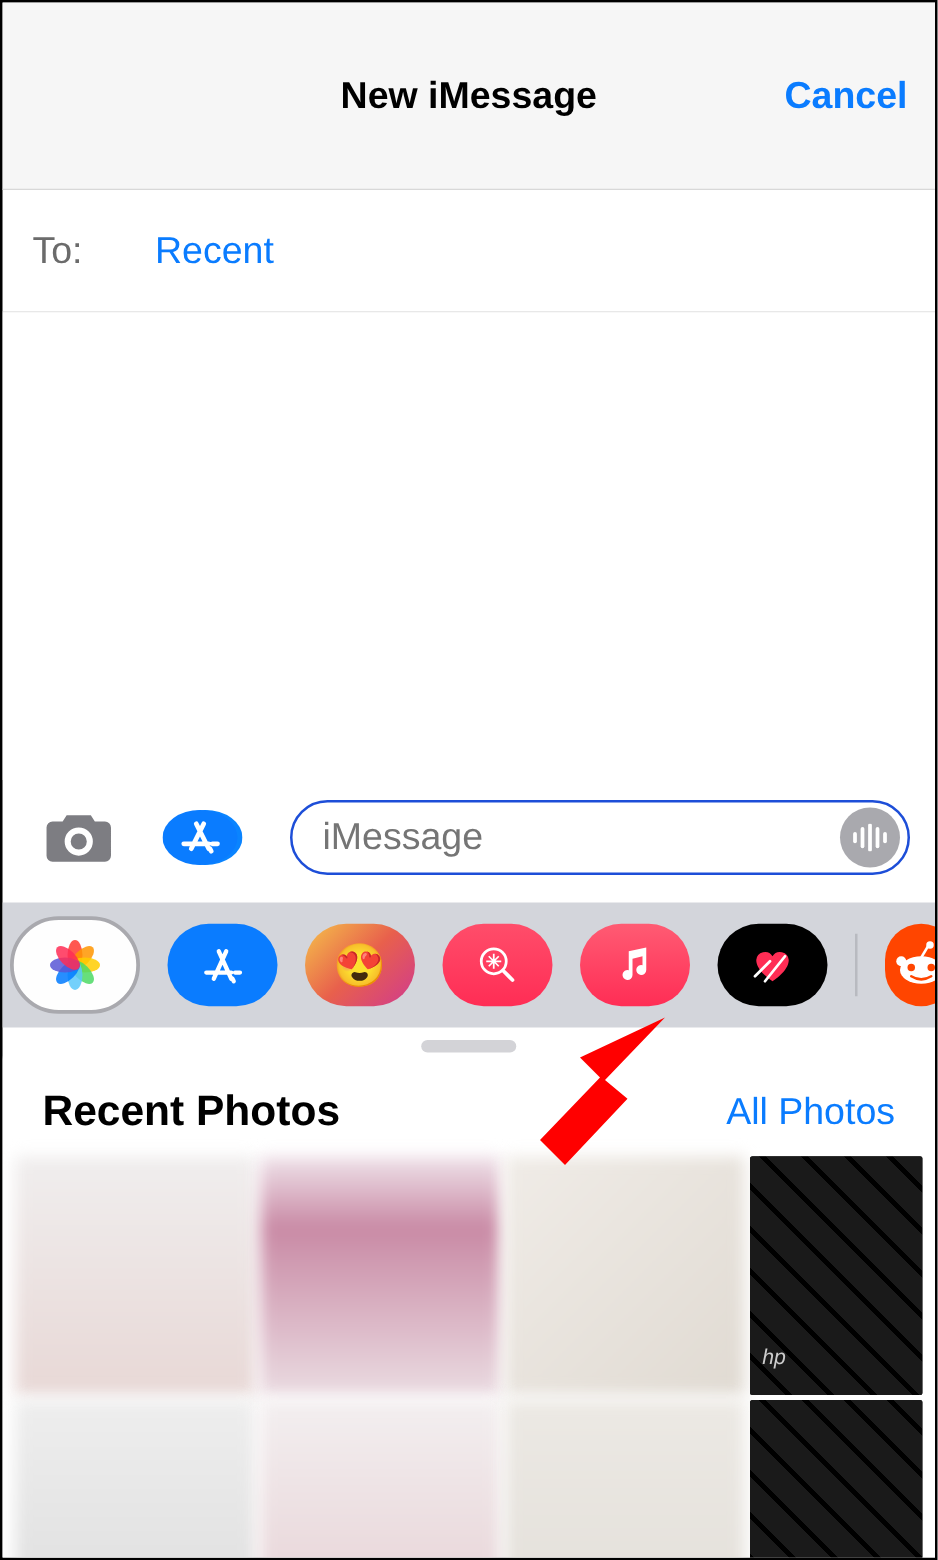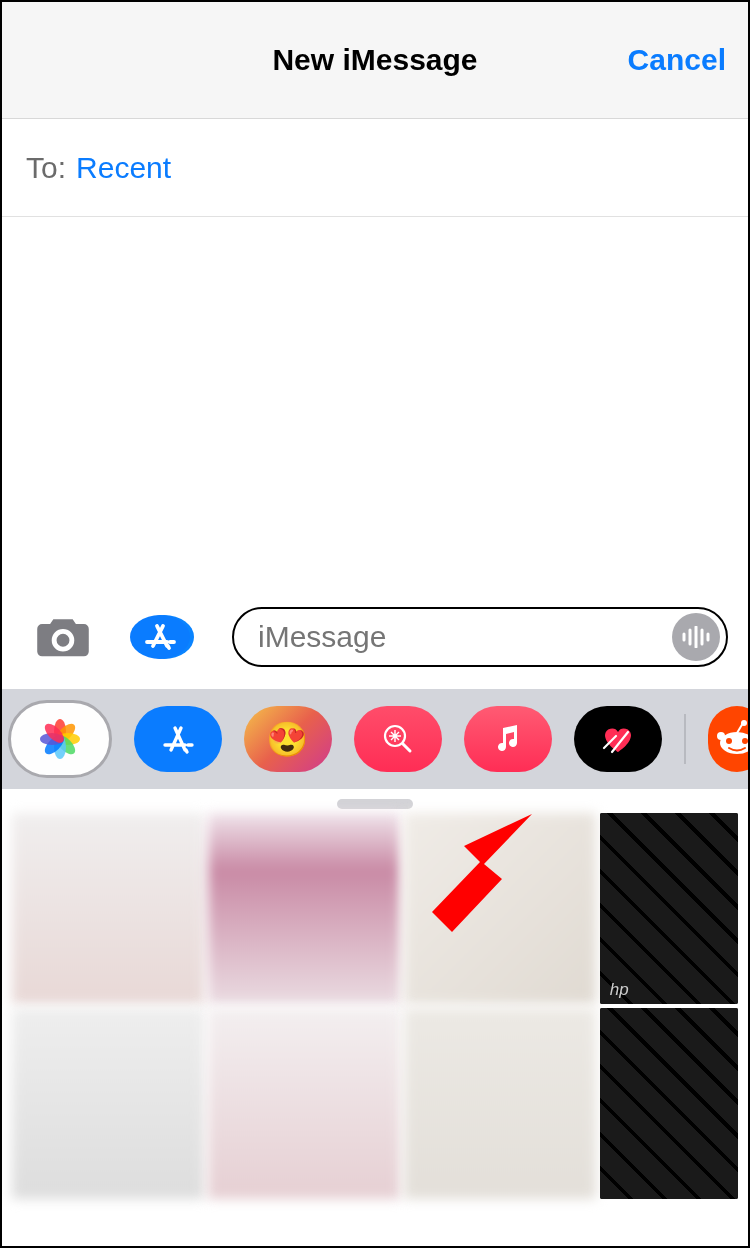--- a/index.html
+++ b/index.html
@@ -10,21 +10,21 @@
     }
     body {
       width: 750px;
       height: 1248px;
       background: #fff;
       border: 2px solid #000;
       position: relative;
       overflow: hidden;
     }
     .header {
-      height: 117px;
+      height: 150px;
       background: #f6f6f6;
       border-bottom: 1px solid #d8d8d8;
       display: flex;
       align-items: center;
       justify-content: center;
       position: relative;
     }
     .header-title {
       font-size: 30px;
       font-weight: 600;
@@ -38,20 +38,21 @@
       color: #0a7cff;
       cursor: pointer;
     }
     .to-row {
       height: 98px;
       border-bottom: 1px solid #e1e1e1;
       display: flex;
       align-items: center;
       padding: 0 24px;
       font-size: 30px;
+      gap: 48px;
     }
     .to-label {
       color: #6b6b6b;
       margin-right: 10px;
     }
     .to-recipient {
       color: #0a7cff;
     }
     .conversation-area {
       height: 374px;
@@ -72,21 +73,21 @@
       cursor: pointer;
     }
     .appstore-icon {
       width: 64px;
       height: 44px;
       cursor: pointer;
     }
     .message-input-wrap {
       flex: 1;
       height: 60px;
-      border: 2px solid #000000;
+      border: 2px solid #1d4ed8;
       border-radius: 30px;
       display: flex;
       align-items: center;
       padding: 0 6px 0 24px;
     }
     .message-input {
       flex: 1;
       border: none;
       outline: none;
       font-size: 30px;
@@ -195,21 +196,21 @@
       overflow: hidden;
     }
     .kb-thumb::before {
       content: "";
       position: absolute;
       inset: 0;
       background: repeating-linear-gradient(45deg, #1a1a1a 0 20px, #000 20px 24px);
     }
     .kb-label {
       position: absolute;
-      bottom: 4px;
+      bottom: 20px;
       left: 10px;
       color: #ccc;
       font-size: 17px;
       font-style: italic;
       z-index: 1;
     }
     .arrow-annotation {
       position: absolute;
       left: 412px;
       top: 802px;
@@ -314,20 +315,24 @@
       <circle cx="6" cy="17" r="4" fill="#fff"></circle>
       <circle cx="38" cy="17" r="4" fill="#fff"></circle>
       <line x1="22" y1="14" x2="28" y2="4" stroke="#fff" stroke-width="2"></line>
       <circle cx="29" cy="4" r="3" fill="#fff"></circle>
     </svg>
   </div>
 </div>
 
 <div class="photos-panel">
   <div class="grabber"></div>
+  <div class="photos-header">
+    <div class="recent-title">Recent Photos</div>
+    <div class="all-photos">All Photos</div>
+  </div>
   <div class="photo-grid">
     <div class="photo-col">
       <div class="photo-thumb blur-a"></div>
       <div class="photo-thumb blur-d"></div>
     </div>
     <div class="photo-col">
       <div class="photo-thumb blur-b"></div>
       <div class="photo-thumb blur-e"></div>
     </div>
     <div class="photo-col">

